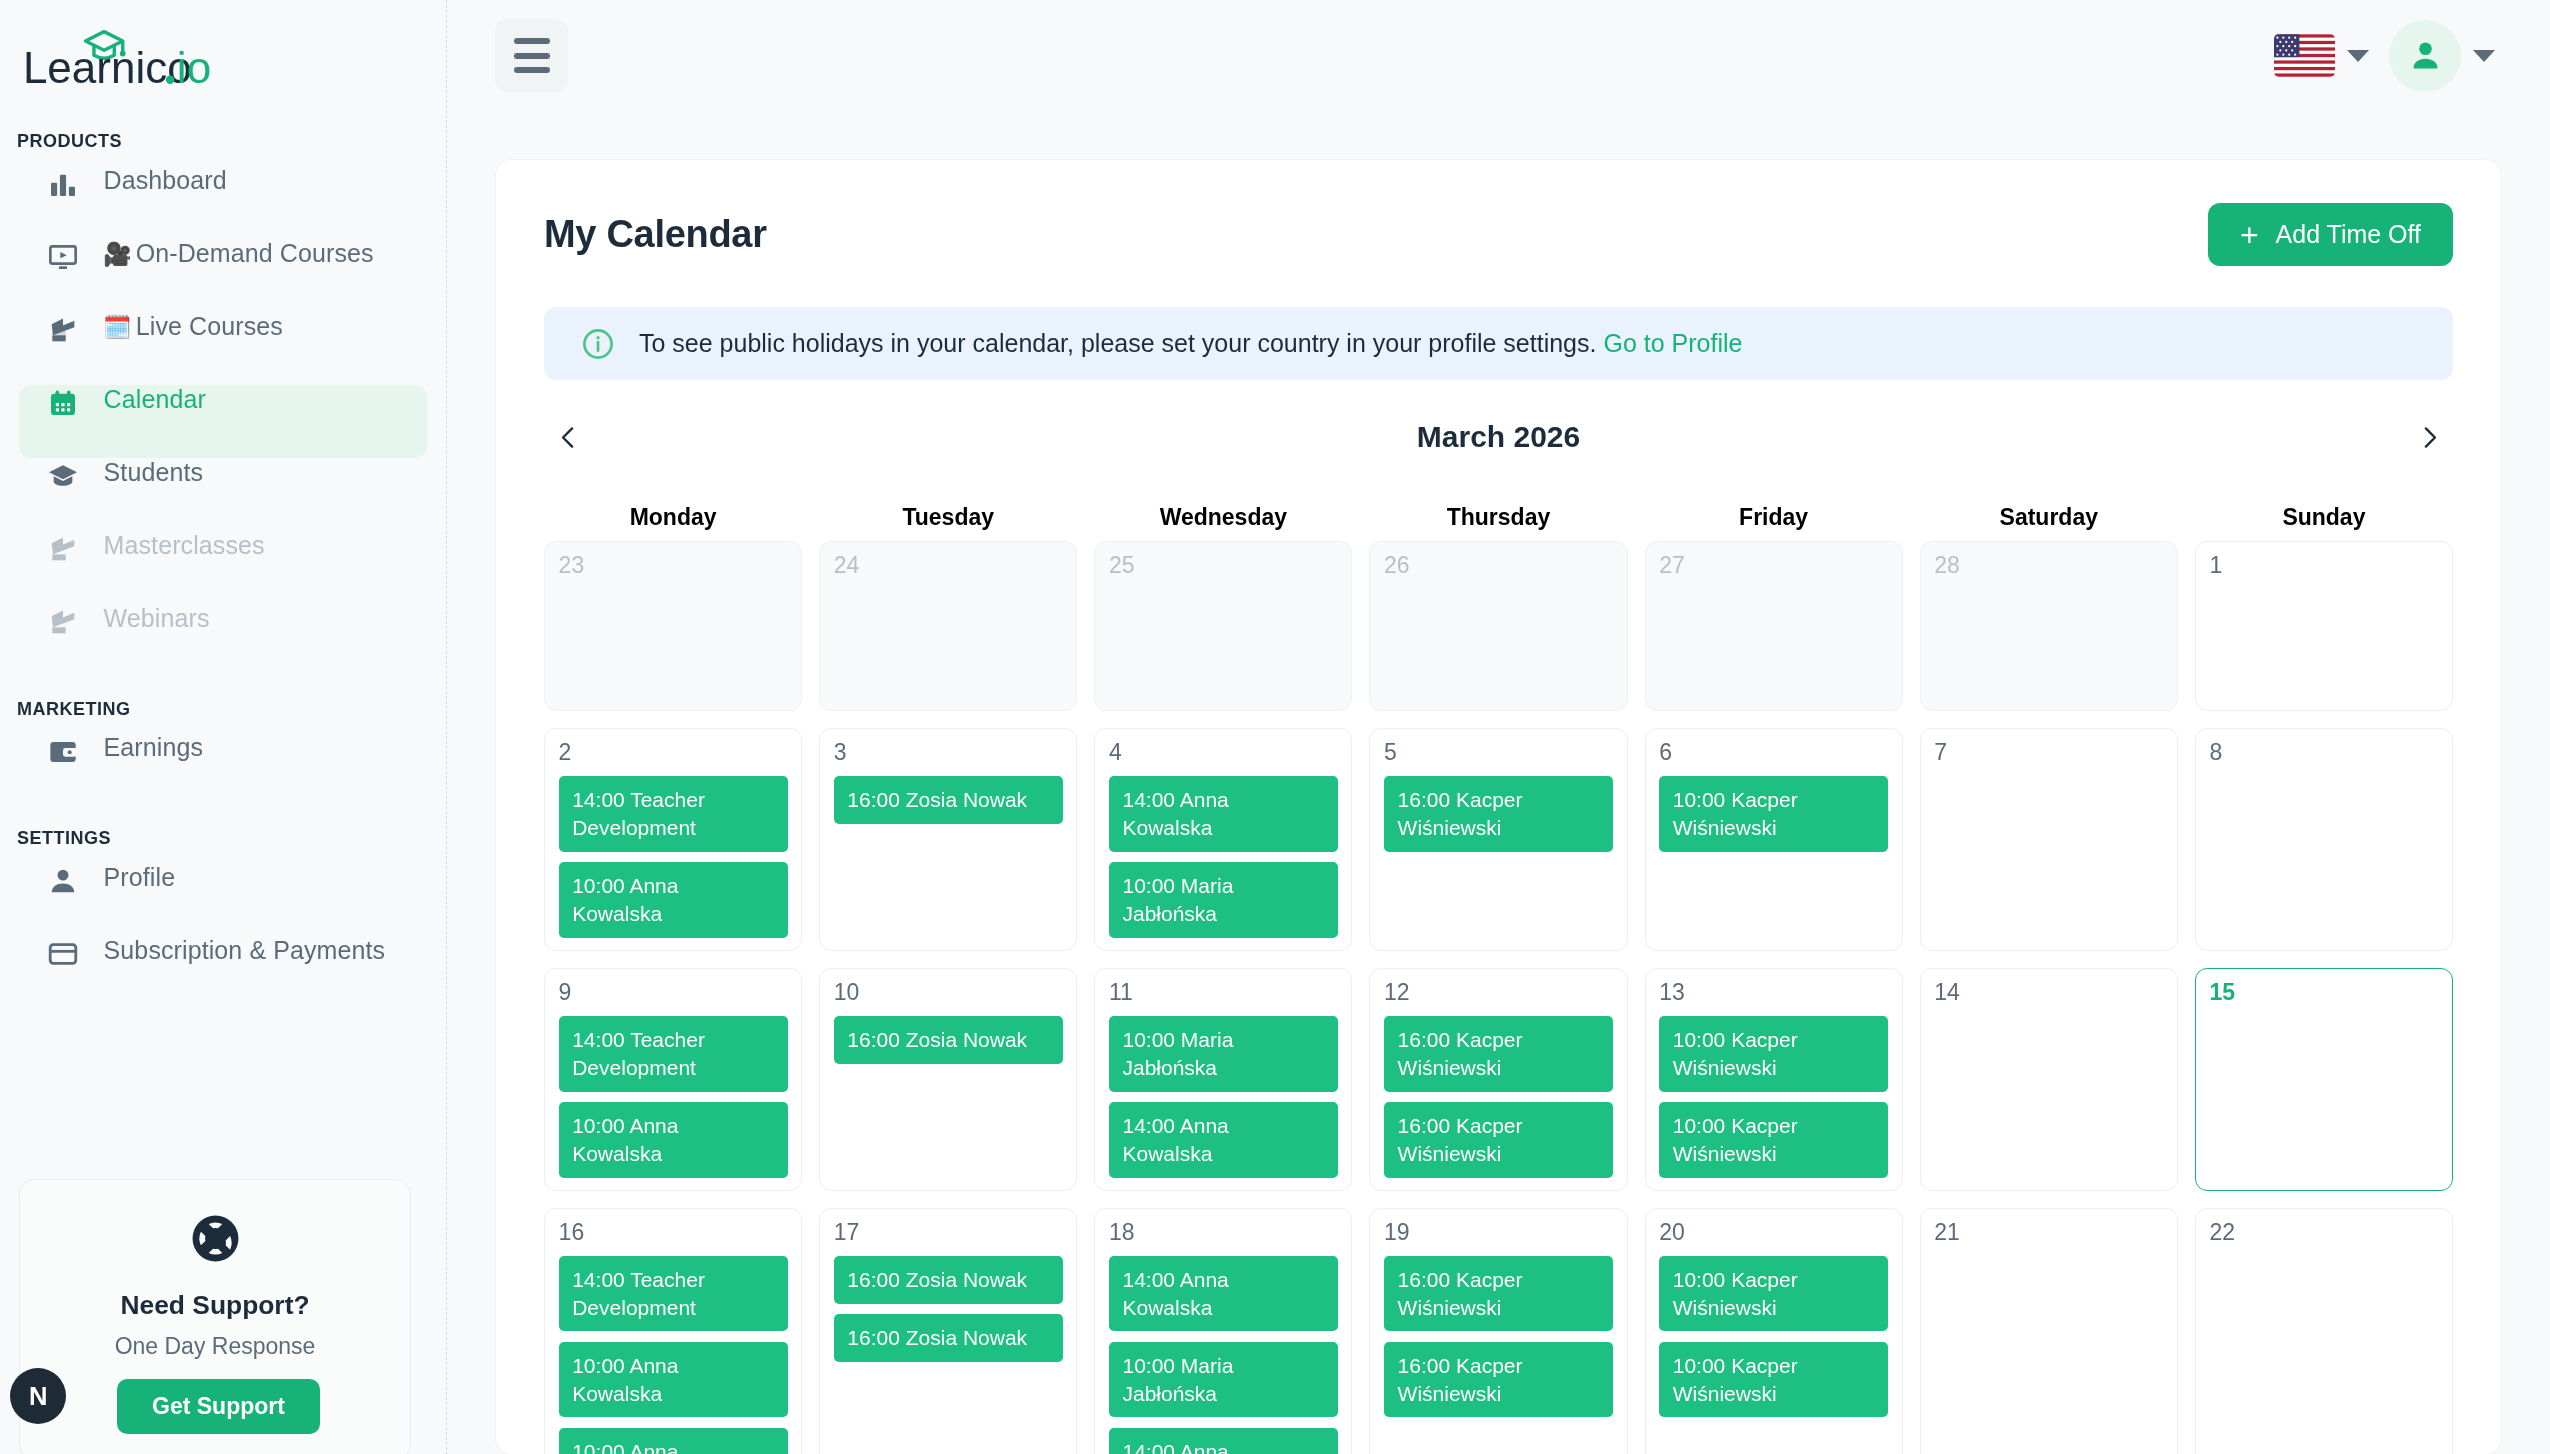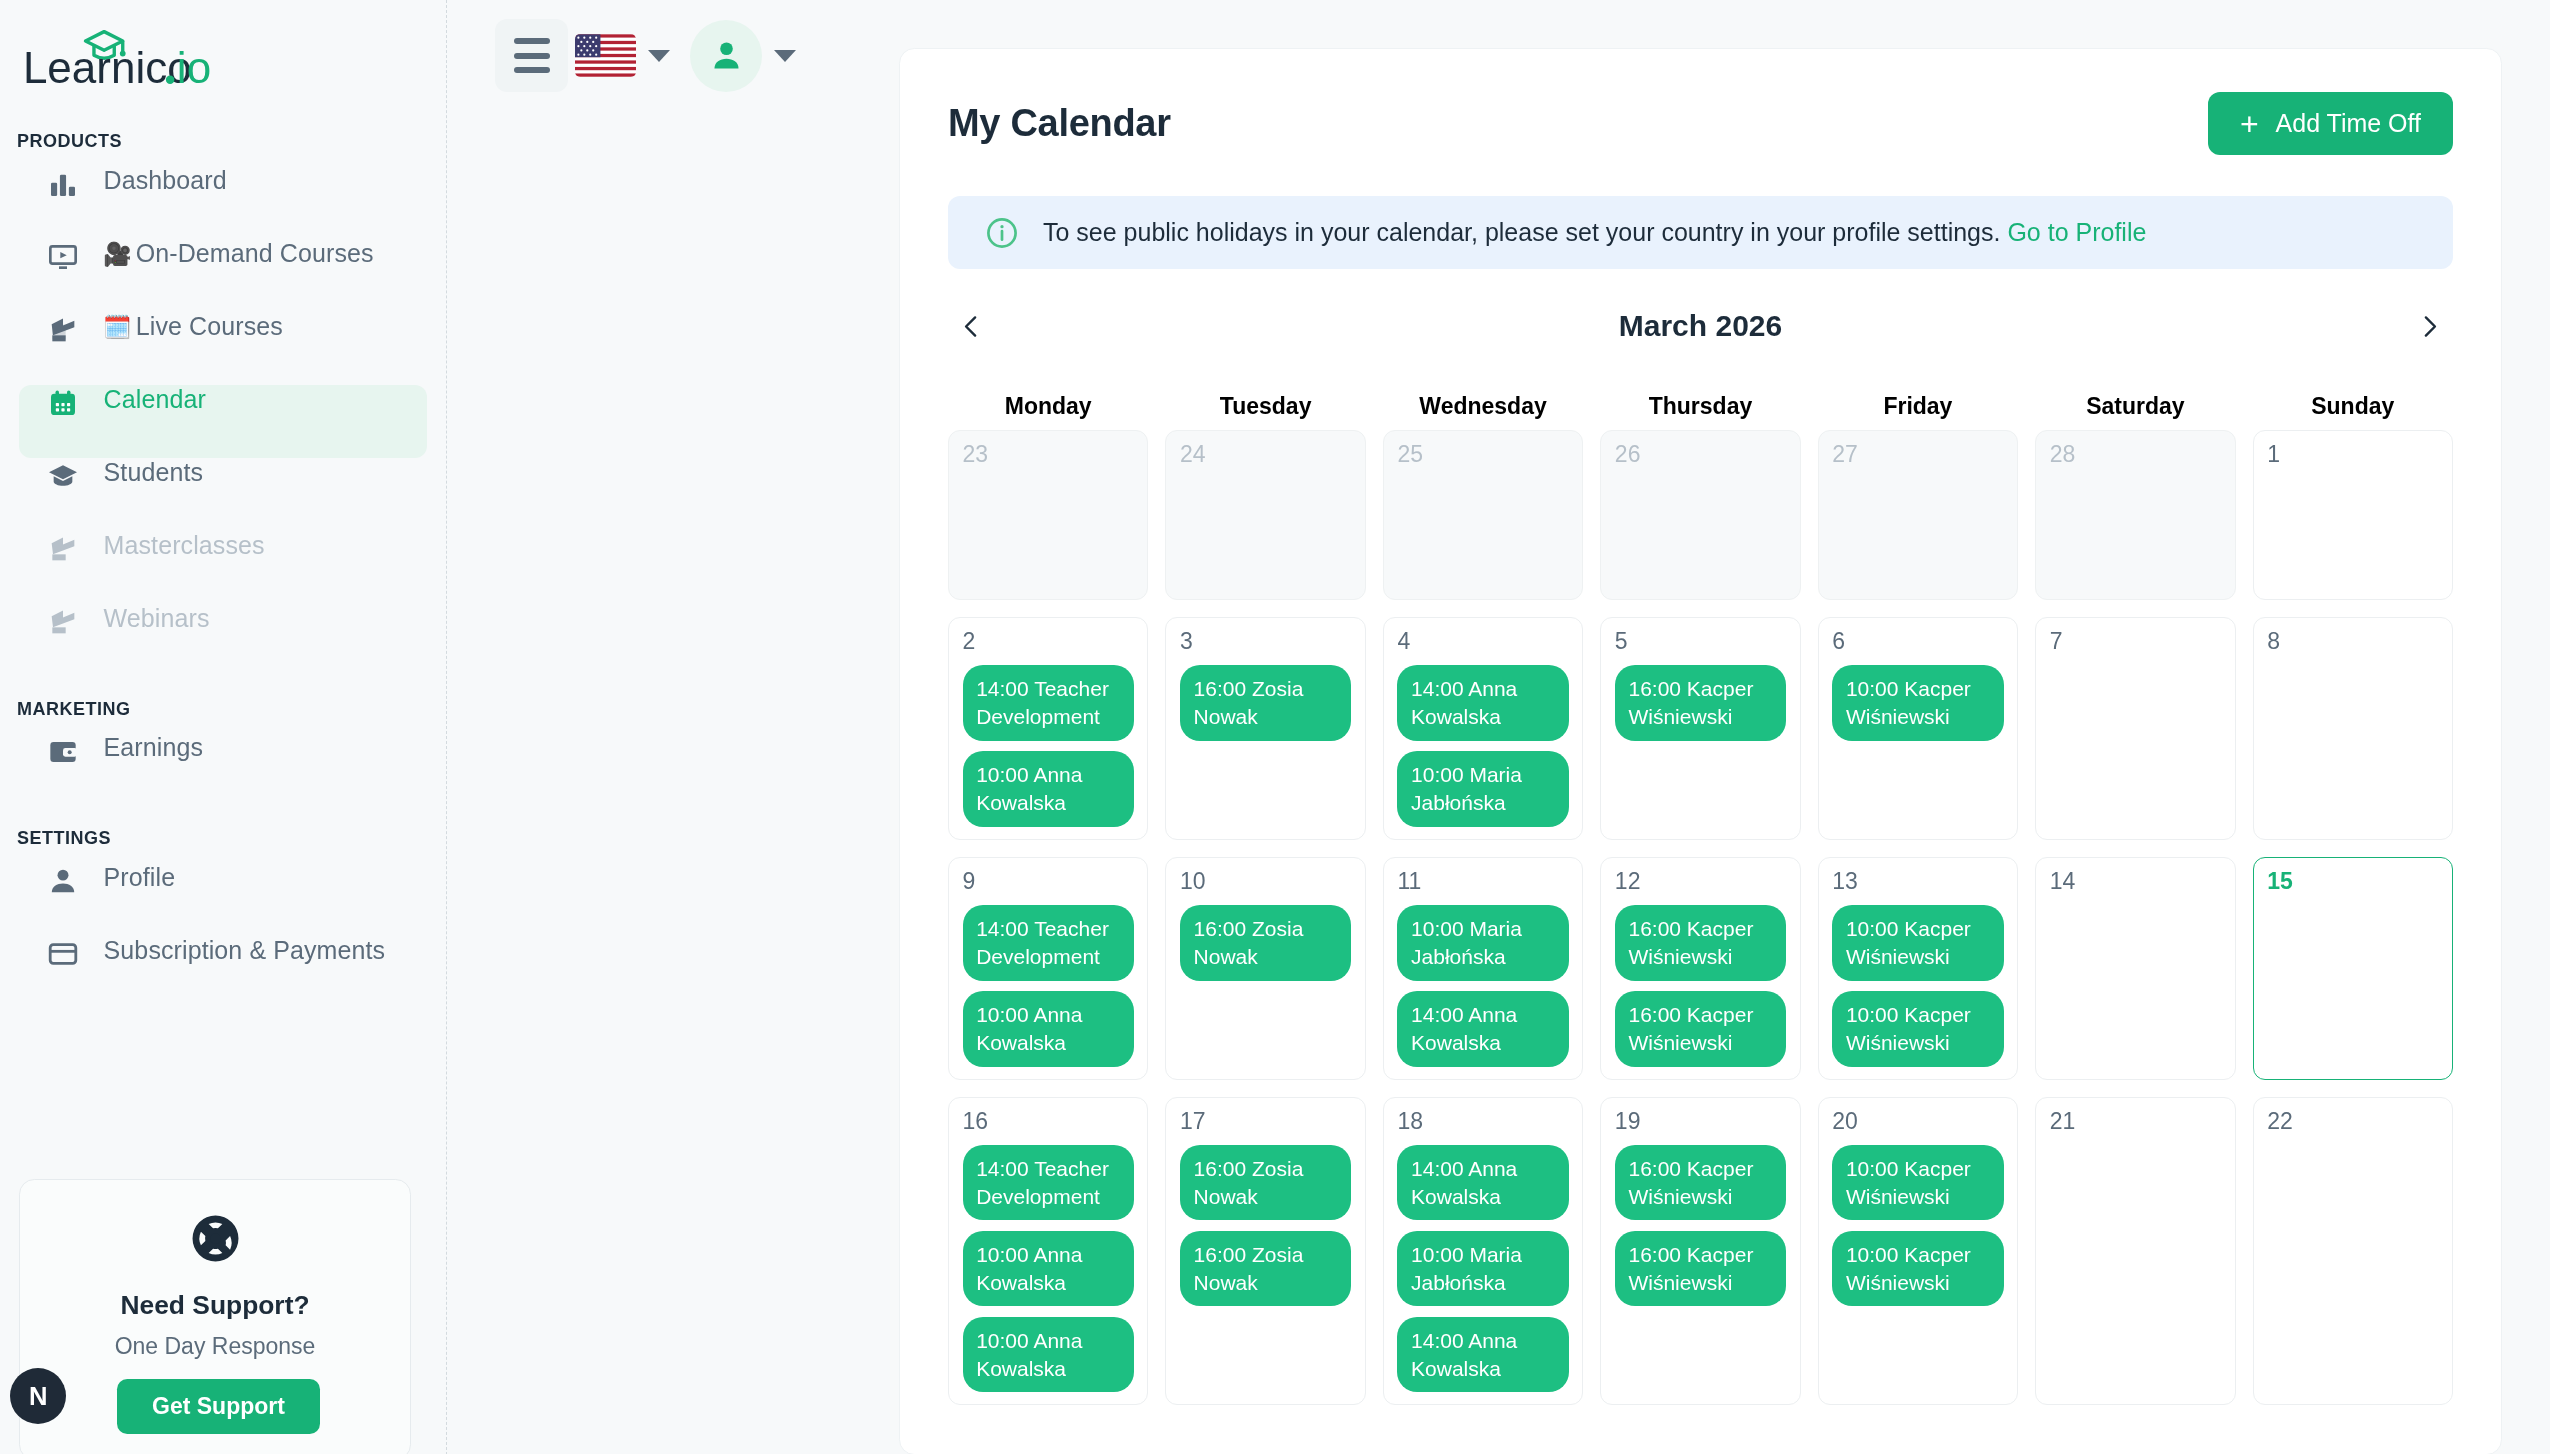--- a/index.html
+++ b/index.html
@@ -55,21 +55,21 @@
   }
   .user-badge {
     position: absolute; left: 10.2px; top: 1368px;
     width: 56px; height: 56px; border-radius: 50%;
     background: #1f2a37; color: #fff;
     display: flex; align-items: center; justify-content: center;
     font-size: 25.6px; font-weight: bold; z-index: 30; cursor: pointer;
   }
 
   
-  .main { flex: 1; height: 1455px; display: flex; background: #f7f9fa; }
+  .main { flex: 1; height: 1455px; display: flex; flex-direction: column; background: #f7f9fa; }
   .topbar {
     height: 111px; display: flex; align-items: center;
     padding: 0 48px 0 48px;
   }
   .burger {
     width: 73px; height: 73px; border-radius: 12px; background: #f0f4f5;
     display: flex; flex-direction: column; align-items: center; justify-content: center;
     gap: 8.5px; cursor: pointer; border: none;
   }
   .burger span { display: block; width: 36px; height: 6px; border-radius: 3.4px; background: #5b6b7a; }
@@ -123,21 +123,21 @@
     min-height: 170px; padding: 12px 13.6px 12px 13.6px;
     display: flex; flex-direction: column; gap: 10.2px;
     overflow: hidden; cursor: pointer;
   }
   .day.other { background: #f7f9fa; border-color: #eef1f2; }
   .day.other .daynum { color: #b6c0c9; }
   .day.today { border: 1.7px solid #17b277; }
   .day.today .daynum { color: #17b277; font-weight: bold; }
   .daynum { font-size: 23px; color: #5b6b7a; line-height: 1; margin-bottom: 1.7px; }
   .event {
-    background: #1dbf82; color: #fff; border-radius: 20px;
+    background: #1dbf82; color: #fff; border-radius: 5px;
     padding: 10.2px 13.6px; font-size: 21px; line-height: 1.32;
   }
 </style>
 </head>
 <body>
 
 <div class="app">
 
   <aside class="sidebar">
 

